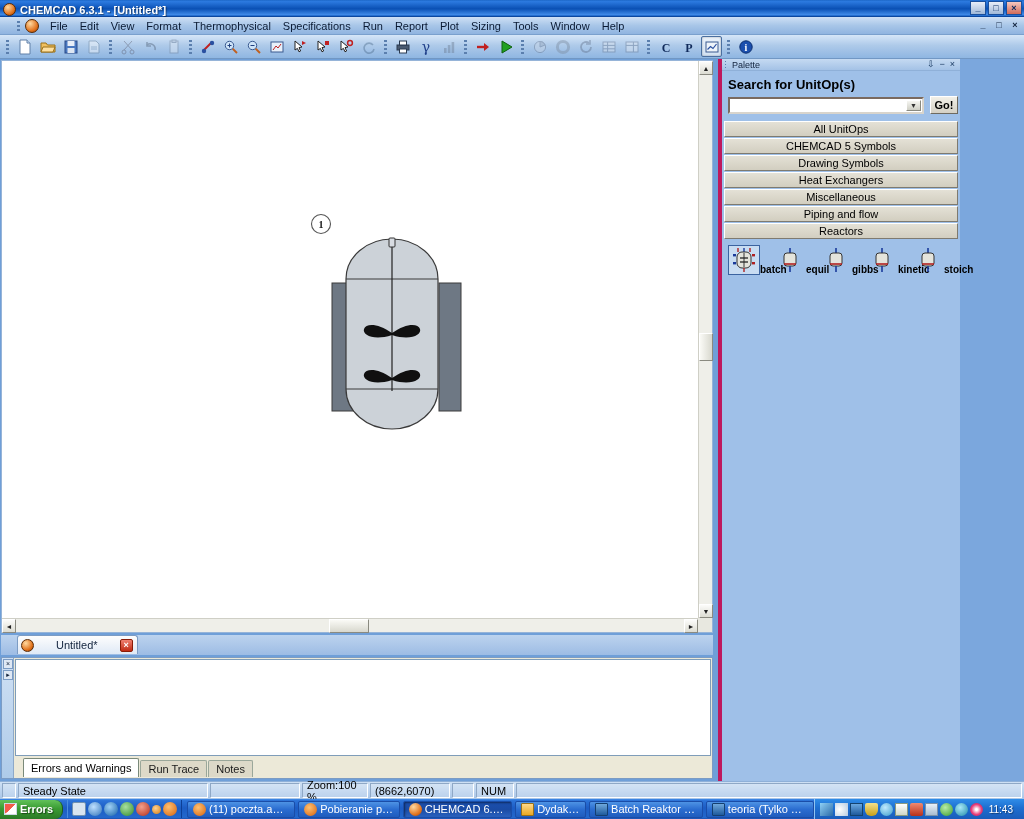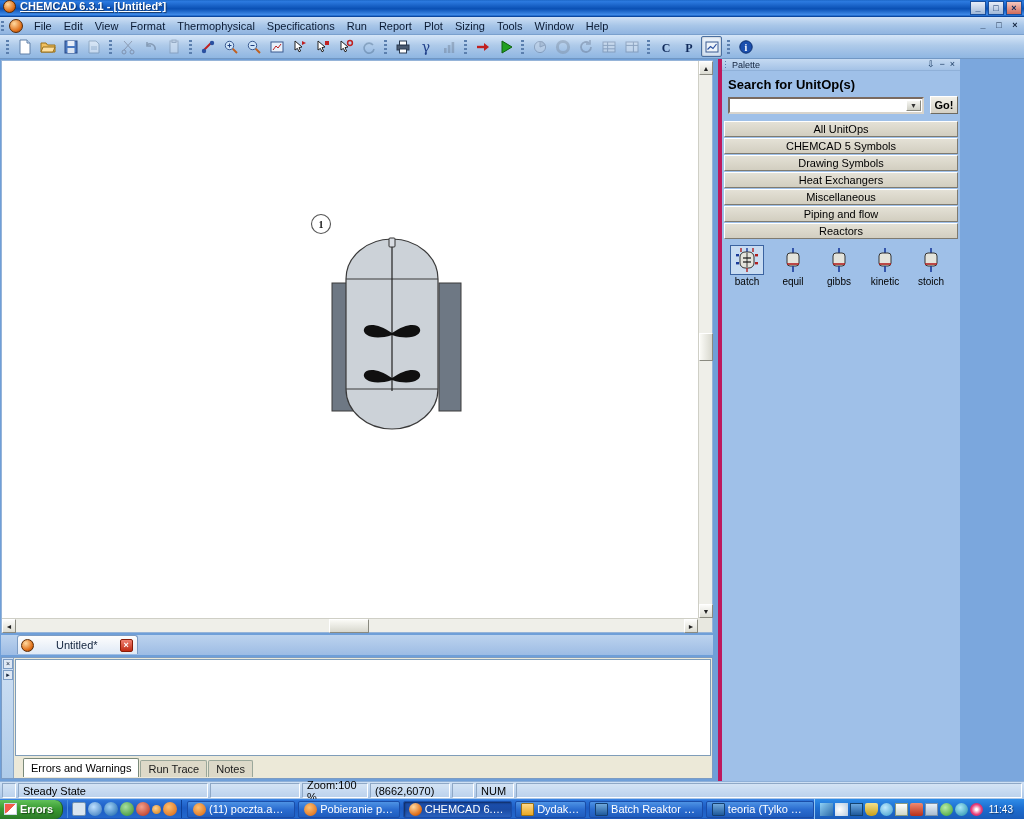--- a/index.html
+++ b/index.html
@@ -10,25 +10,24 @@
     font-family: "Liberation Sans", sans-serif;
     font-size: 11px;
     background: #7ba7dd;
   }
   #app { position: relative; width: 1024px; height: 819px; }
 
   
   .titlebar {
     position: absolute; left: 0; top: 0; width: 1024px; height: 17px;
     background: linear-gradient(to bottom, #1d68c8 0%, #2c7ae0 10%, #0a50b4 55%, #3f8ae8 92%, #165ec0 100%);
-    display: flex; align-items: flex-start;
+    display: flex; align-items: flex-end;
     color: #fff; font-weight: bold; font-size: 11px;
     padding-left: 3px;
     border-bottom: 1px solid #0a47a0;
-    text-decoration: underline;
   }
   .tb-appicon {
     width: 13px; height: 13px; border-radius: 50%;
     background: radial-gradient(circle at 35% 30%, #ffd9a0, #e0701a 65%, #8c3a06);
     border: 1px solid #5a2a04; margin-right: 4px; flex: 0 0 auto;
   }
   .tb-title { white-space: nowrap; text-shadow: 1px 1px 1px rgba(0,0,0,.45); }
   .tb-btns { position: absolute; right: 2px; top: 1px; display: flex; gap: 2px; }
   .tb-btn {
     width: 16px; height: 14px;
@@ -37,21 +36,21 @@
     color: #00265e; font-size: 9px; font-weight: bold;
     display: flex; align-items: center; justify-content: center;
     line-height: 1; font-family: "Liberation Sans", sans-serif;
   }
   .tb-btn.close { background: linear-gradient(to bottom,#f5c8c0,#d06a58); }
 
   
   .menubar {
     position: absolute; left: 0; top: 17px; width: 1024px; height: 18px;
     background: linear-gradient(to bottom,#cfe0f5,#a8c6e8 50%,#90b4e0);
-    display: flex; align-items: center; padding-left: 0;
+    display: flex; align-items: center; padding-left: 16px;
     border-bottom: 1px solid #7aa0cd;
   }
   .grip { width: 6px; height: 14px; margin-right: 3px; flex:0 0 auto;
     background-image: radial-gradient(circle, #5b7fae 45%, transparent 46%);
     background-size: 3px 4px; background-repeat: repeat-y;
     background-position: 1px 1px; }
   .menu-doc {
     width: 14px; height: 14px; border-radius: 50%; margin-right: 5px;
     background: radial-gradient(circle at 35% 30%, #ffd9a0, #e0701a 65%, #8c3a06);
     border: 1px solid #5a2a04; flex:0 0 auto;
@@ -232,21 +231,21 @@
     background: linear-gradient(to bottom,#e4e1d6,#d2cec0);
     border: 1px solid; border-color: #fff #7e7a70 #7e7a70 #fff;
     display: flex; align-items: center; justify-content: center;
     font-size: 11px; color: #000;
   }
   .icon-tray {
     margin: 2px 2px 0 2px; padding: 4px 0 2px 4px;
     display: flex; gap: 8px; background: #9fc0e8;
   }
   .unitop {
-    width: 38px; display: flex; flex-direction: column; align-items: center;
+    width: 38px; display: flex; align-items: flex-end; font-weight: bold;
   }
   .unitop .uo-box {
     width: 34px; height: 30px; display: flex; align-items: center; justify-content: center;
     border: 1px solid transparent;
   }
   .unitop.selected .uo-box {
     border: 1px solid #3b63a0; background: #c8dcf2;
   }
   .unitop .uo-label { font-size: 10px; color: #000; margin-top: 1px; }
   .pal-bottom { position: absolute; left: 0; right: 0; bottom: 2px; }

